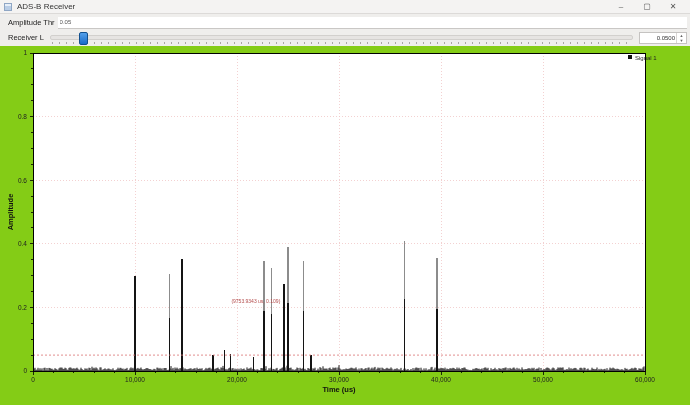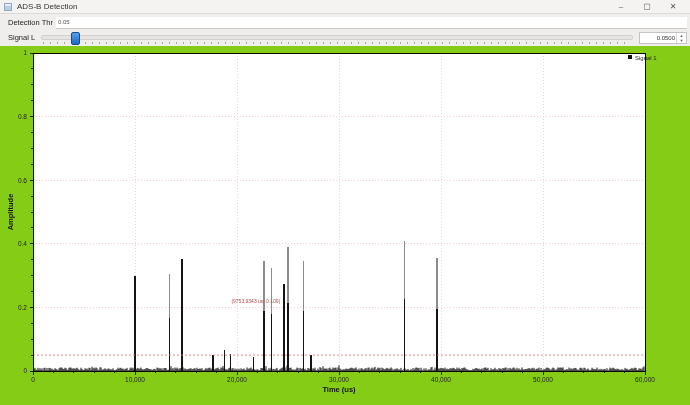--- a/index.html
+++ b/index.html
@@ -60,35 +60,35 @@
   
   .figure { position:absolute; top:46px; left:0; width:690px; height:359px; background:#84cc16; }
   .figure svg { display:block; }
   svg text { font-family:"Liberation Sans", sans-serif; }
 </style>
 </head>
 <body>
 
 <div class="titlebar">
   <div class="app-icon"></div>
-  <div class="window-title">ADS-B Detection</div>
+  <div class="window-title">ADS-B Receiver</div>
   <div class="win-buttons">
     <div class="win-btn">–</div>
     <div class="win-btn">▢</div>
     <div class="win-btn">✕</div>
   </div>
 </div>
 
 <div class="row1">
-  <span class="row-label">Detection Thr</span>
+  <span class="row-label">Amplitude Thr</span>
   <input class="detect-input" type="text" value="0.05" style="">
 </div>
 
 <div class="row2">
-  <span class="row-label">Signal L</span>
+  <span class="row-label">Receiver L</span>
   <div class="slider">
     <div class="slider-track"></div>
     <div class="slider-ticks"></div>
     <div class="slider-thumb" style="left: 5%;"></div>
   </div>
   <div class="spinbox">
     <div class="spin-value">0.0500</div>
     <div class="spin-arrows">
       <span>▲</span>
       <span>▼</span>

